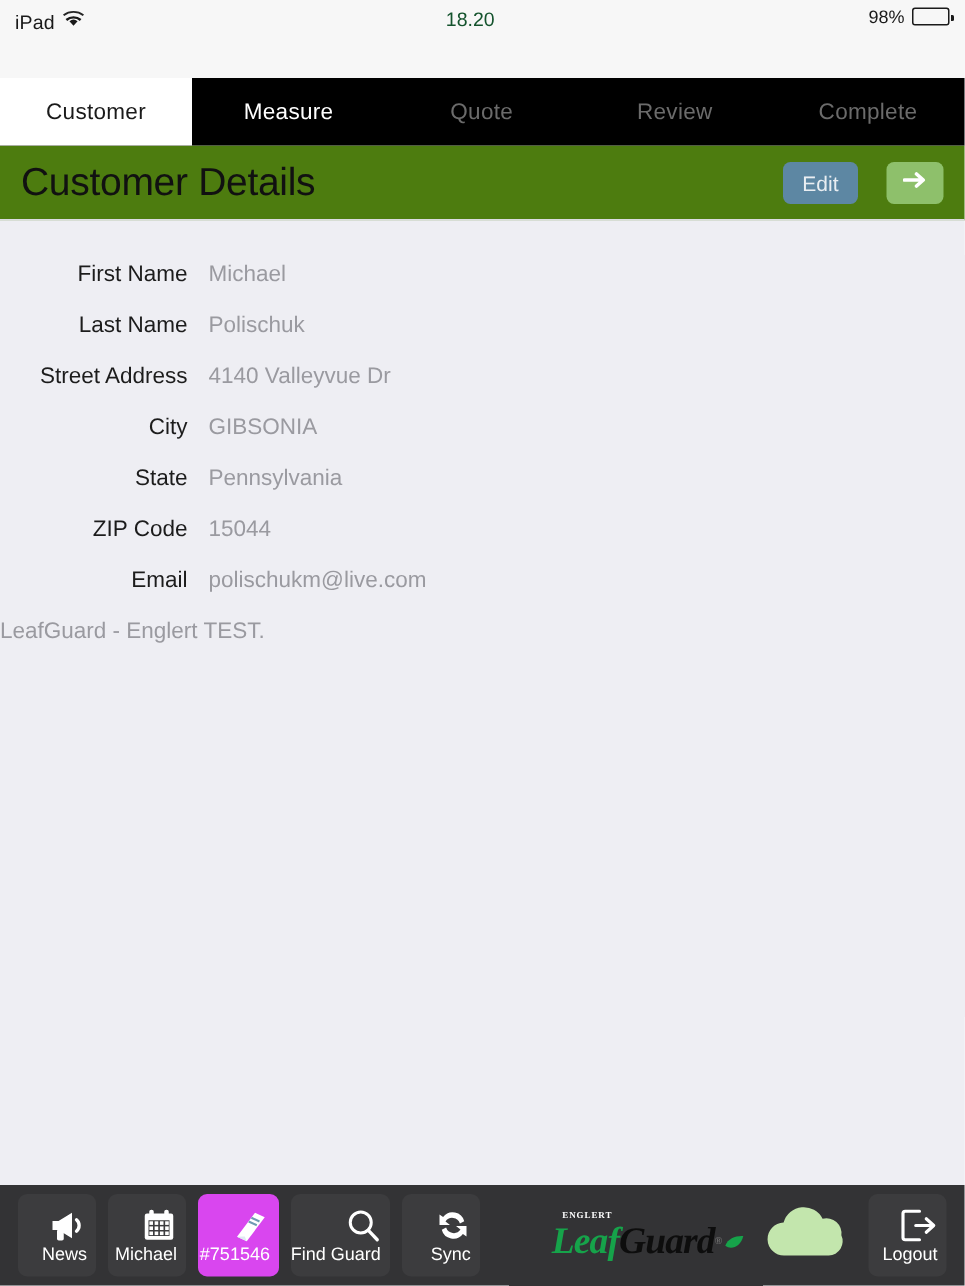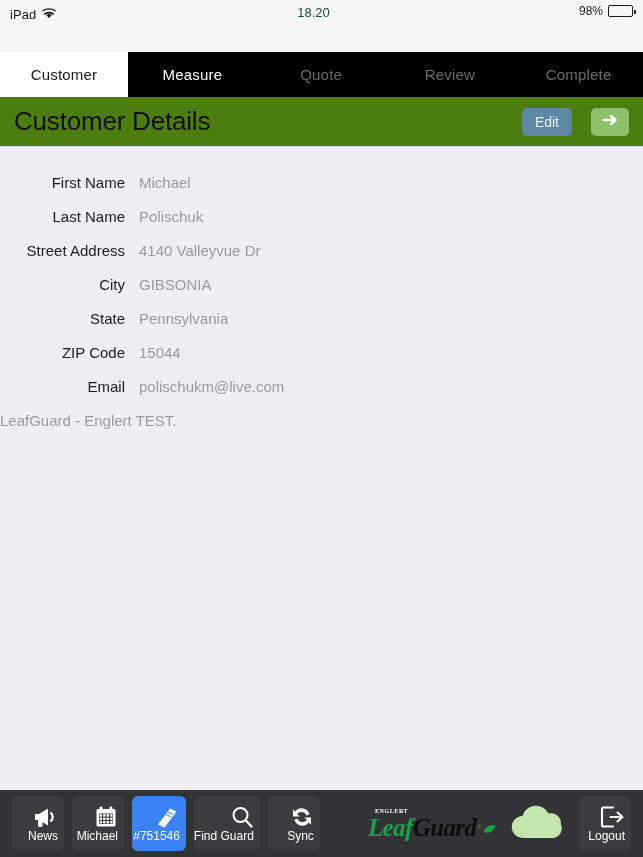--- a/index.html
+++ b/index.html
@@ -212,21 +212,21 @@
     align-items: flex-end;
     justify-content: center;
     gap: 1px;
     padding: 0 6px;
     box-sizing: border-box;
     cursor: pointer;
     border: none;
     font-family: inherit;
   }
   .tb-btn.selected {
-    background: #3b82f6;
+    background: #d946ef;
   }
   .tb-label {
     font-size: 12px;
     color: #ffffff;
     line-height: 13px;
     white-space: nowrap;
   }
   .tb-icon {
     display: block;
     height: 24px;

